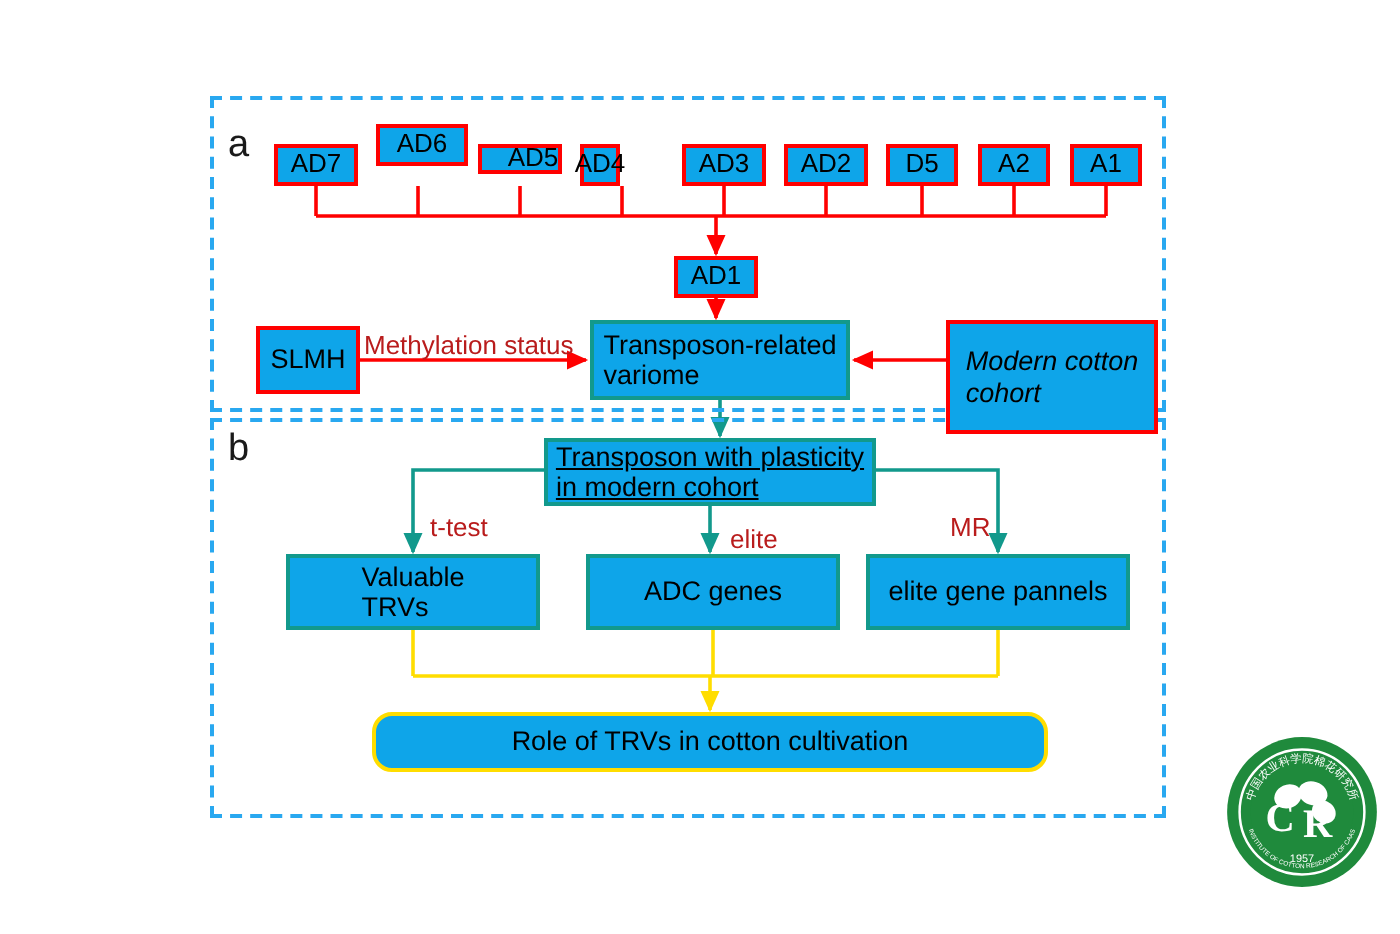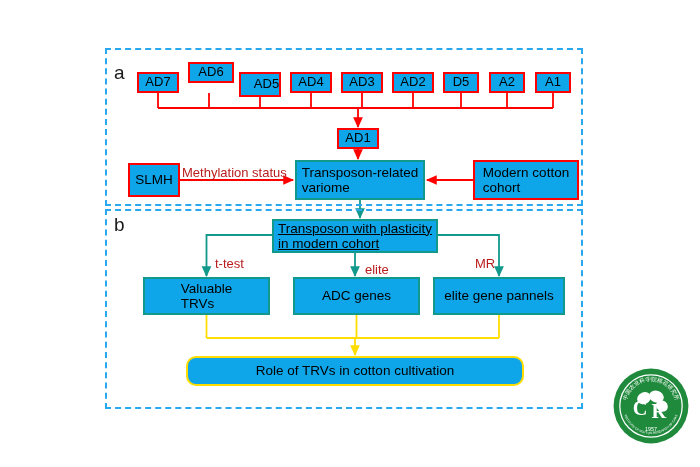--- a/index.html
+++ b/index.html
@@ -133,34 +133,34 @@
         <path d="M 206.5 315 V 338"></path>
         <path d="M 356.5 315 V 338"></path>
         <path d="M 499 315 V 338"></path>
         <path d="M 206.5 338 H 499"></path>
         <path d="M 355 338 V 355" marker-end="url(#arrow-yellow)"></path>
       </g>
   </svg>
 
   <div class="node red top-node" style="left: 137px; top: 72px; width: 42px; height: 21px;">AD7</div>
   <div class="node red top-node" style="left: 188px; top: 62px; width: 46px; height: 21px;">AD6</div>
-  <div class="node red top-node" style="left: 239px; top: 72px; width: 42px; height: 25px; padding-left: 13px;">AD5</div>
-  <div class="node red top-node" style="left: 290px; top: 72px; width: 42px; height: 21px;">AD4</div>
+  <div class="node red top-node" style="left: 239px; top: 72px; width: 42px; height: 15px; padding-left: 13px;">AD5</div>
+  <div class="node red top-node" style="left: 290px; top: 72px; width: 20px; height: 21px;">AD4</div>
   <div class="node red top-node" style="left: 341px; top: 72px; width: 42px; height: 21px;">AD3</div>
   <div class="node red top-node" style="left: 392px; top: 72px; width: 42px; height: 21px;">AD2</div>
   <div class="node red top-node" style="left: 443px; top: 72px; width: 36px; height: 21px;">D5</div>
   <div class="node red top-node" style="left: 489px; top: 72px; width: 36px; height: 21px;">A2</div>
   <div class="node red top-node" style="left: 535px; top: 72px; width: 36px; height: 21px;">A1</div>
 
   <div class="node red ad1-node" style="left: 337px; top: 128px; width: 42px; height: 21px;">AD1</div>
 
   <div class="node red mid-node" style="left: 128px; top: 163px; width: 52px; height: 34px;">SLMH</div>
   <div class="node teal mid-node" style="left: 295px; top: 160px; width: 130px; height: 40px;">Transposon-related
 variome</div>
-  <div class="node red mid-node" style="left: 473px; top: 160px; width: 106px; height: 40px;">Modern cotton
+  <div class="node red mid-node" style="left: 473px; top: 160px; width: 106px; height: 57px; font-style: italic;">Modern cotton
 cohort</div>
 
   <div class="edge-label" id="label-methylation" style="left: 182px; top: 165px;">Methylation status</div>
 
   <div class="node teal branch-node" style="left: 272px; top: 219px; width: 166px; height: 34px; text-decoration: underline;">Transposon with plasticity
 in modern cohort</div>
 
   <div class="node teal branch-node" style="left: 143px; top: 277px; width: 127px; height: 38px;">Valuable
 TRVs</div>
   <div class="node teal branch-node" style="left: 293px; top: 277px; width: 127px; height: 38px;">ADC genes</div>

